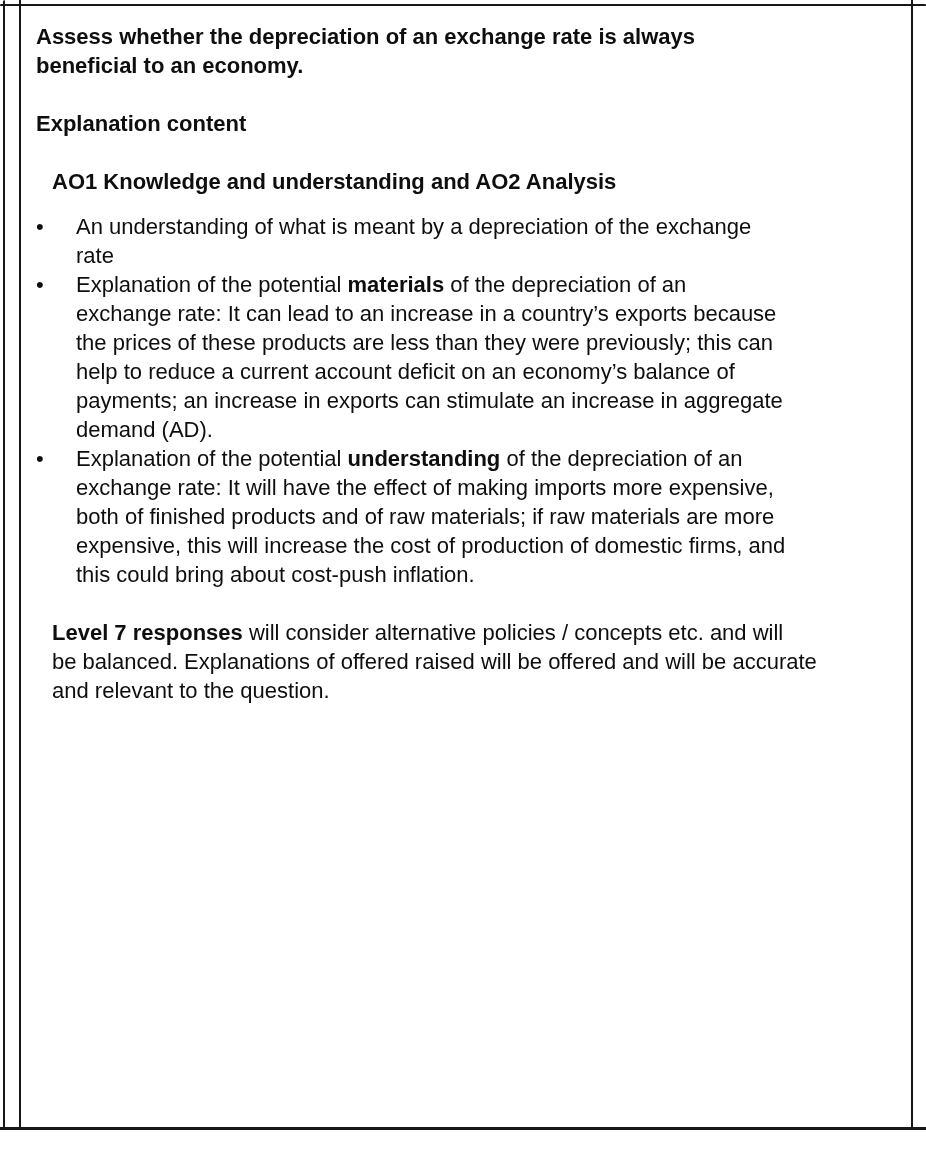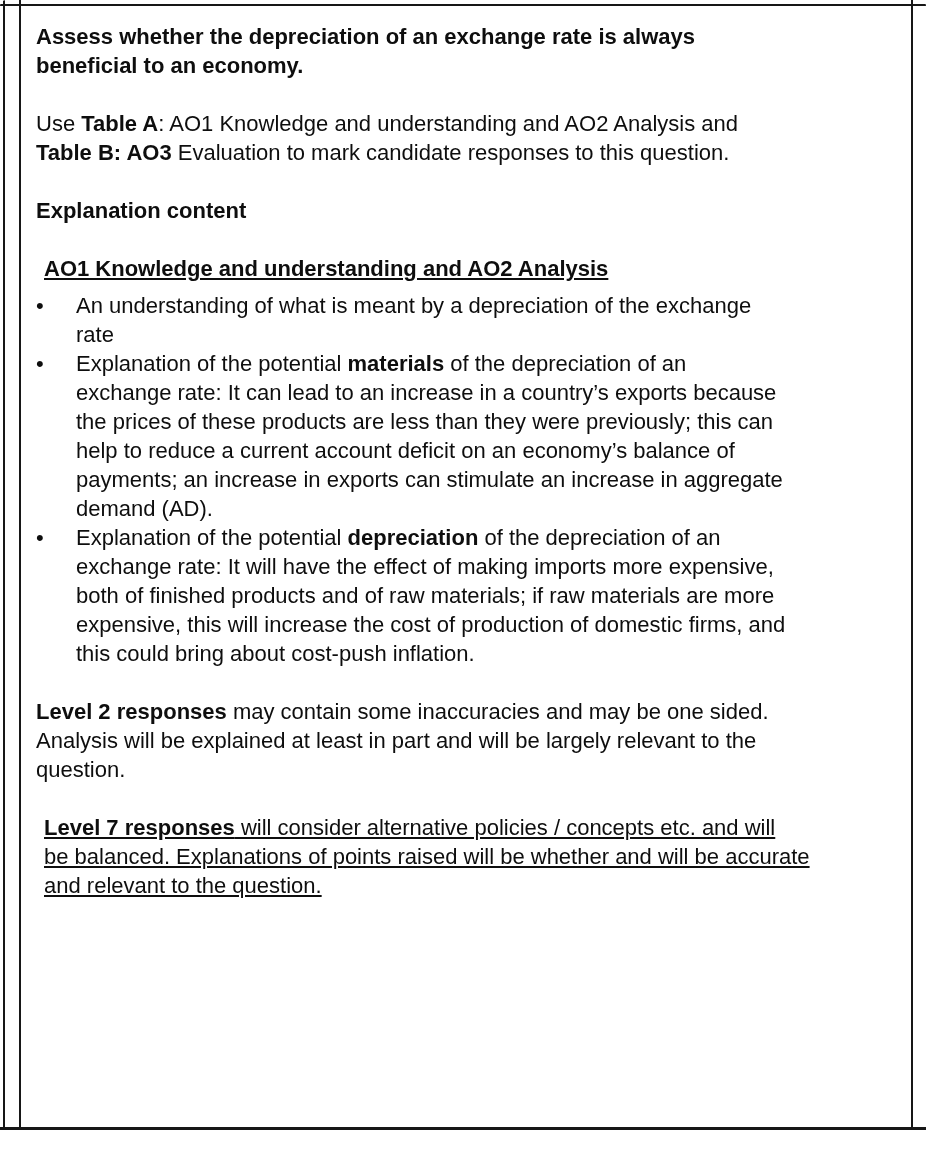--- a/index.html
+++ b/index.html
@@ -21,21 +21,21 @@
   .cell{
     position:absolute;
     left:21px;top:6px;width:890px;
     box-sizing:border-box;
     padding:16px 6px 0 15px;
     font-size:22px;
     line-height:29px;
     letter-spacing:0;
   }
   .para{margin:0 0 29px 0;white-space:pre-wrap;}
-  .para.tight{margin:8px;text-decoration:underline;}
+  .para.tight{margin:16px;}
   b{font-weight:bold;}
   .bullets{margin:0 0 29px 0;}
   .bullet{display:flex;align-items:flex-start;}
   .bullet-marker{flex:0 0 40px;width:40px;}
   .bullet-text{flex:1;white-space:pre-wrap;}
 </style>
 </head>
 <body>
 
 <div class="page">
@@ -44,22 +44,20 @@
   <div class="hline bottom"></div>
   <div class="vline outer-left"></div>
   <div class="vline inner-left"></div>
   <div class="vline right"></div>
 
   <div class="cell">
 
     <p class="para" style="font-weight:bold">Assess whether the depreciation of an exchange rate is always
 beneficial to an economy.</p>
 
-    <p class="para"><span>Use </span><b>Table A</b><span>: AO1 Knowledge and understanding and AO2 Analysis and
-</span><b>Table B: AO3</b><span> Evaluation to mark candidate responses to this question.</span></p>
 
 
     <p class="para" style="font-weight:bold">Explanation content</p>
 
 
     <p class="para tight" style="font-weight:bold">AO1 Knowledge and understanding and AO2 Analysis</p>
 
     <div class="bullets">
 
       <div class="bullet">
@@ -73,32 +71,29 @@
         <span class="bullet-text"><span>Explanation of the potential </span><b>materials</b><span> of the depreciation of an
 exchange rate: It can lead to an increase in a country’s exports because
 the prices of these products are less than they were previously; this can
 help to reduce a current account deficit on an economy’s balance of
 payments; an increase in exports can stimulate an increase in aggregate
 demand (AD).</span></span>
       </div>
 
       <div class="bullet">
         <span class="bullet-marker">•</span>
-        <span class="bullet-text"><span>Explanation of the potential </span><b>depreciation</b><span> of the depreciation of an
+        <span class="bullet-text"><span>Explanation of the potential </span><b>understanding</b><span> of the depreciation of an
 exchange rate: It will have the effect of making imports more expensive,
 both of finished products and of raw materials; if raw materials are more
 expensive, this will increase the cost of production of domestic firms, and
 this could bring about cost-push inflation.</span></span>
       </div>
 
     </div>
 
 
-    <p class="para"><b>Level 2 responses</b><span> may contain some inaccuracies and may be one sided.
-Analysis will be explained at least in part and will be largely relevant to the
-question.</span></p>
 
     <p class="para tight"><b>Level 7 responses</b><span> will consider alternative policies / concepts etc. and will
-be balanced. Explanations of points raised will be whether and will be accurate
+be balanced. Explanations of offered raised will be offered and will be accurate
 and relevant to the question.</span></p>
 
   </div>
 </div>
 
 </body></html>

